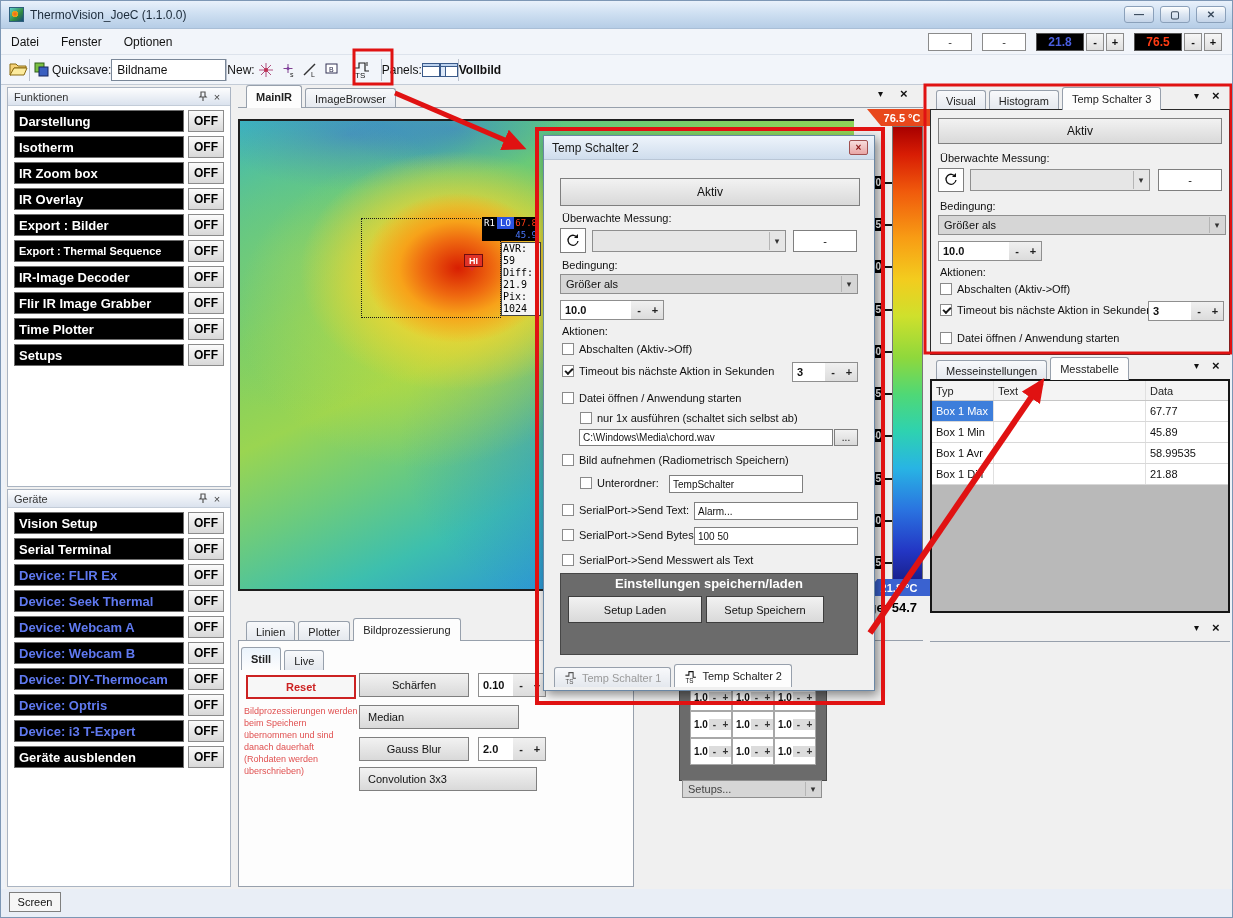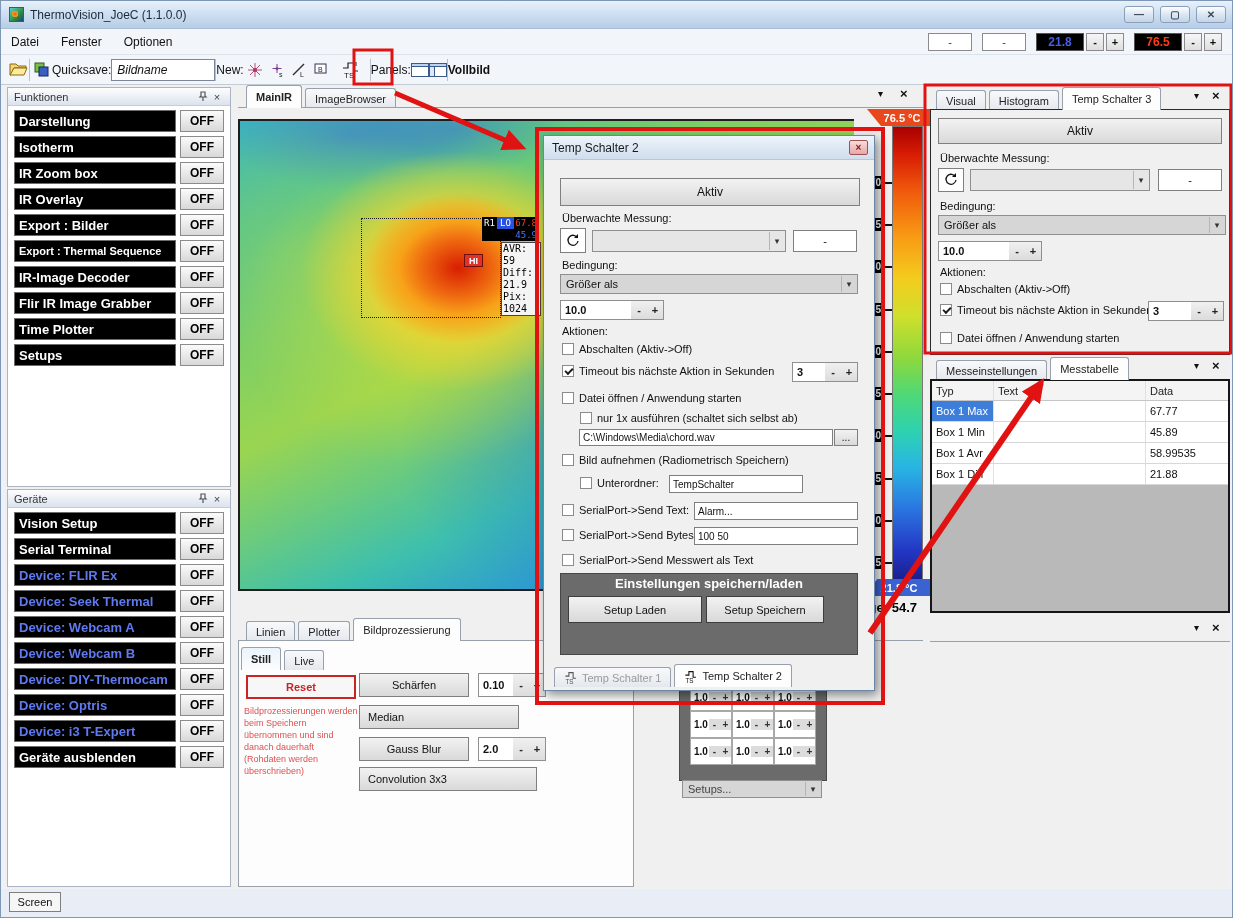--- a/index.html
+++ b/index.html
@@ -36,21 +36,21 @@
   
   .dock{position:absolute;background:#fff;border:1px solid #aab4c2;text-align:right;}
   .dockhead{height:18px;background:linear-gradient(#fdfdfe,#dbe3ee);border-bottom:1px solid #c3ccd8;
     display:flex;align-items:center;padding:0 6px;font-size:11px;color:#333;}
   .dockhead .sp{flex:1;}
   .hicon{width:14px;height:14px;display:flex;align-items:center;justify-content:center;font-size:11px;color:#444;}
   .frow{display:flex;gap:4px;height:22px;margin:4px 6px 0 6px;}
   .blk{flex:1;background:#000;border:1px solid #6d6d6d;color:#fff;font-weight:bold;font-size:13px;
     display:flex;align-items:center;padding:0 4px;white-space:nowrap;overflow:hidden;}
   .blk.blue{color:#5f79f0;}
-  .off{width:44px;background:linear-gradient(#fbfbfb,#d8d8d8);border:1px solid #8b8b8b;font-weight:bold;
+  .off{width:36px;background:linear-gradient(#fbfbfb,#d8d8d8);border:1px solid #8b8b8b;font-weight:bold;
     display:flex;align-items:center;justify-content:center;font-size:12px;color:#000;}
   
   .tabs{position:absolute;display:flex;align-items:flex-end;gap:3px;}
   .tab{height:20px;padding:0 9px;display:flex;align-items:center;gap:4px;white-space:nowrap;
     background:linear-gradient(#f8f9fb,#e4e8ee);border:1px solid #97a0ac;border-bottom:none;
     border-radius:3px 3px 0 0;font-size:11px;color:#222;}
   .tab.active{height:23px;background:#fdfdfd;z-index:2;}
   .tab.bold{font-weight:bold;}
   .tab.dim{color:#9a9a9a;}
   .tabline{position:absolute;height:1px;background:#97a0ac;}
@@ -172,21 +172,21 @@
         </svg>
     </div>
     <div class="tsep"></div>
     <div class="ticon">
       <svg width="15" height="15" viewBox="0 0 15 15">
           <rect x="1" y="1" width="9" height="9" fill="#7ac043" stroke="#2f5f1a"></rect>
           <rect x="5" y="5" width="9" height="9" fill="#3a5fc0" stroke="#16275c"></rect>
         </svg>
     </div>
     <span>Quicksave:</span>
-    <div class="tinput" style="width:104px;font-style:italic;">Bildname</div>
+    <div class="tinput" style="width:115px;">Bildname</div>
     <div class="tsep"></div>
     <span>New:</span>
     <div class="ticon">
       <svg width="16" height="16" viewBox="0 0 16 16">
           <path d="M8 1v14M1 8h14M3 3l10 10M13 3L3 13" stroke="#b05080" stroke-width="1"></path>
           <circle cx="8" cy="8" r="2" fill="#c03050"></circle>
         </svg>
     </div>
     <div class="ticon">
       <svg width="16" height="16" viewBox="0 0 16 16">

